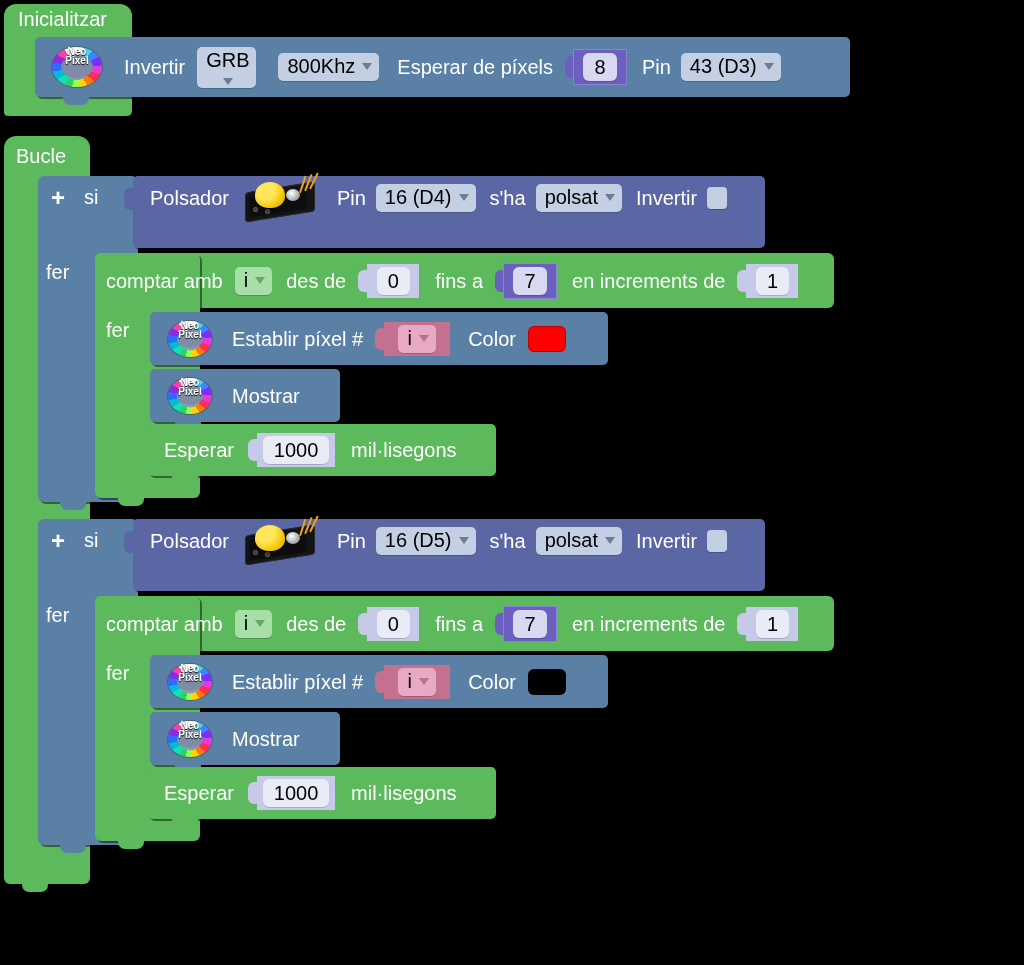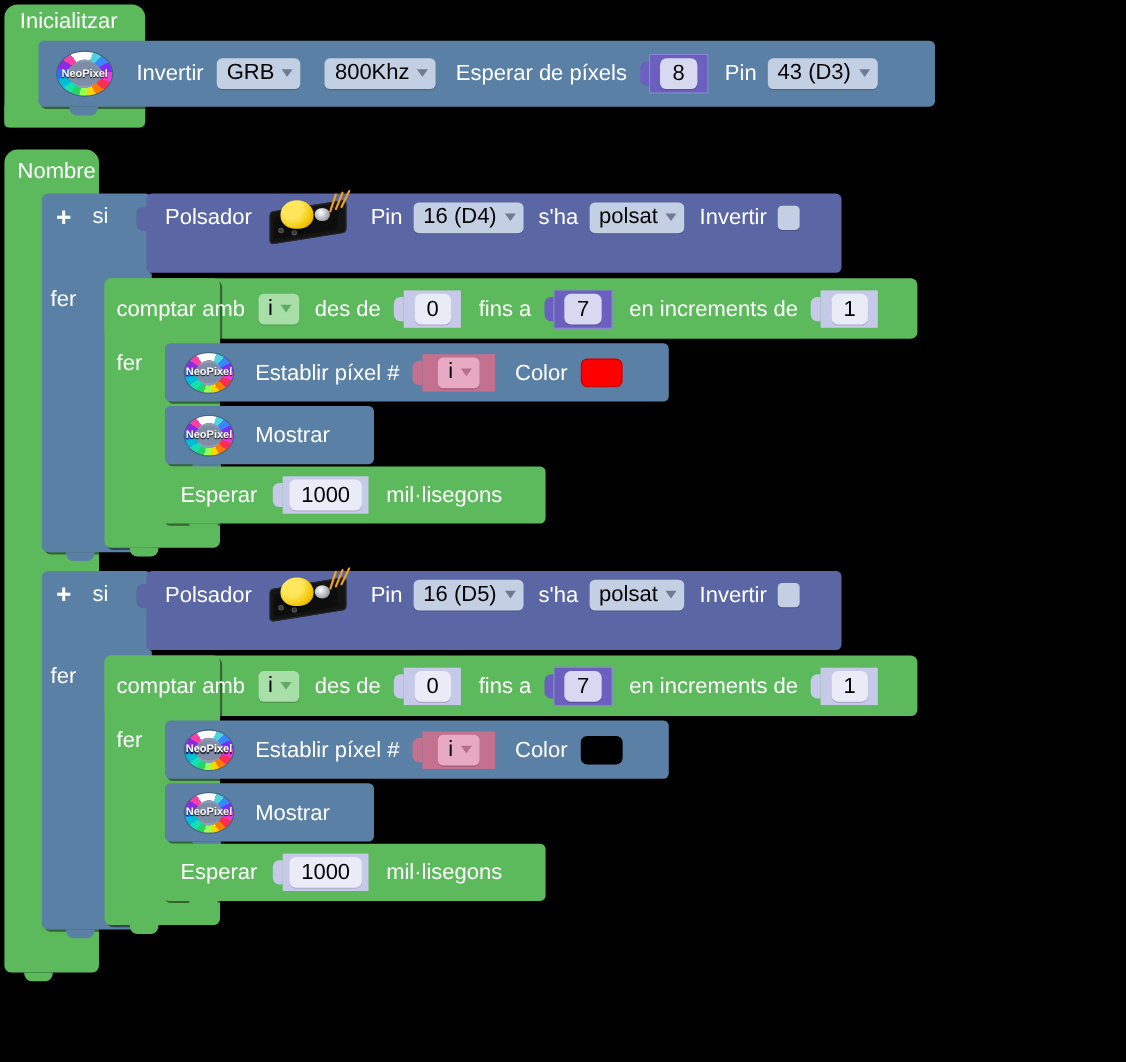--- a/index.html
+++ b/index.html
@@ -78,22 +78,22 @@
         radial-gradient(circle at 50% 50%, #8e9bb5 0 40%, transparent 41%),
         conic-gradient(#ffffff 0 6%, #4cd2e0 6% 12%, #3a86ff 12% 18%,
                        #7b2ff7 18% 24%, #e83ad4 24% 30%, #ff2d55 30% 36%,
                        #ff7a00 36% 42%, #ffd500 42% 48%, #9bff4d 48% 54%,
                        #25d366 54% 60%, #14e0b0 60% 66%, #00bcd4 66% 72%,
                        #2f6bff 72% 78%, #8a2be2 78% 84%, #ff3ea5 84% 90%,
                        #ffffff 90% 100%);
        box-shadow:0 0 0 1px rgba(0,0,0,.25);}
   .neo::after{content:"";position:absolute;inset:9px 9px;border-radius:50%;
        background:#7e8ca6;}
-  .neo .neotxt{position:absolute;inset:0;display:flex;flex-direction:row;
-       align-items:center;justify-content:center;z-index:2;
+  .neo .neotxt{position:absolute;inset:0;display:flex;flex-direction:column;
+       align-items:center;z-index:2;
        font-size:10px;line-height:9px;color:#fff;font-weight:700;
        font-family:"Liberation Sans",sans-serif;text-shadow:0 1px 1px #000;}
 
   
   .btnmod{position:relative;width:76px;height:50px;}
   .pcb{position:absolute;left:2px;top:14px;width:70px;height:30px;
        background:#141414;border-radius:4px;transform:skewY(-9deg);
        box-shadow:inset 0 0 0 1px #2a2a2a;}
   .pcb2{position:absolute;left:6px;top:20px;width:58px;height:20px;
        background:#0d0d0d;transform:skewY(-9deg);border-radius:3px;}
@@ -124,21 +124,21 @@
 
   <div class="row" style="left:52px;top:37px;height:60px;">
     <div class="neo">
       <div class="neotxt">
         <span>Neo</span>
         <span>Pixel</span>
       </div>
     </div>
     <span class="lbl" style="margin-left:22px;">Invertir</span>
 
-    <span class="dd" style="margin-left:12px;">
+    <span class="dd" style="margin-left:12px;flex-direction:column;">
       <span>GRB</span>
       <i class="caret"></i>
     </span>
 
     <span class="dd" style="margin-left:22px;">
       <span>800Khz</span>
       <i class="caret"></i>
     </span>
 
     <span class="lbl" style="margin-left:18px;">Esperar de píxels</span>
@@ -152,21 +152,21 @@
 
     <span class="lbl" style="margin-left:16px;">Pin</span>
 
     <span class="dd" style="margin-left:10px;">
       <span>43 (D3)</span>
       <i class="caret"></i>
     </span>
   </div>
 
   <div class="blk green shadow" style="left:4px;top:136px;width:86px;height:748px;border-radius:12px 12px 6px 6px;"></div>
-  <div class="hat" style="left:16px;top:145px;">Nombre</div>
+  <div class="hat" style="left:16px;top:145px;">Bucle</div>
   <div class="notch green" style="left:22px;top:884px;"></div>
 
   <div class="blk blue shadow" style="left:38px;top:176px;width:100px;height:326px;border-radius:6px;"></div>
   <div class="notch blue" style="left:60px;top:502px;"></div>
   <div class="plusicon" style="left:51px;top:186px;">+</div>
   <div class="lbl" style="position:absolute;left:84px;top:187px;">si</div>
   <div class="lbl" style="position:absolute;left:46px;top:262px;">fer</div>
 
   <div class="blk indigo shadow" style="left:133px;top:176px;width:632px;height:72px;border-radius:5px;"></div>
   <div class="valtab" style="left:124px;top:188px;width:12px;height:22px;background:#5b67a5;border-radius:6px 0 0 6px;"></div>

